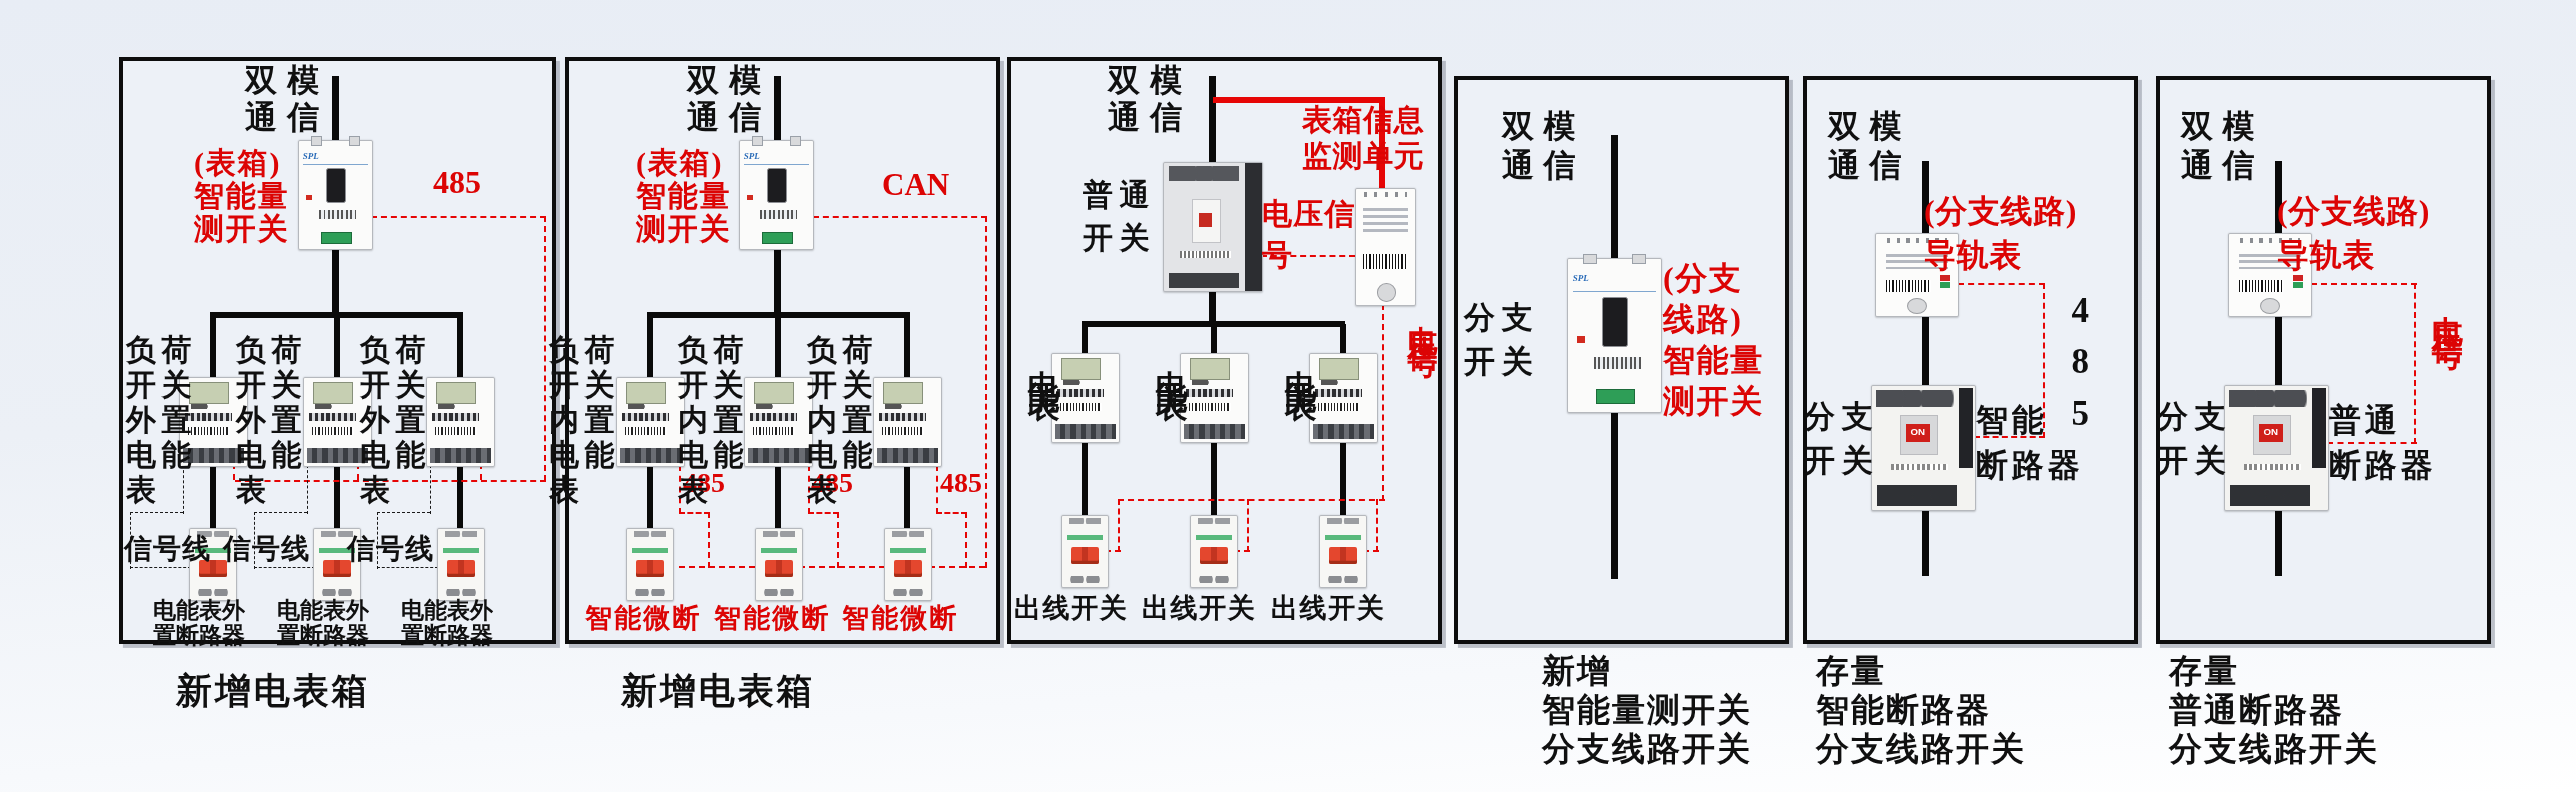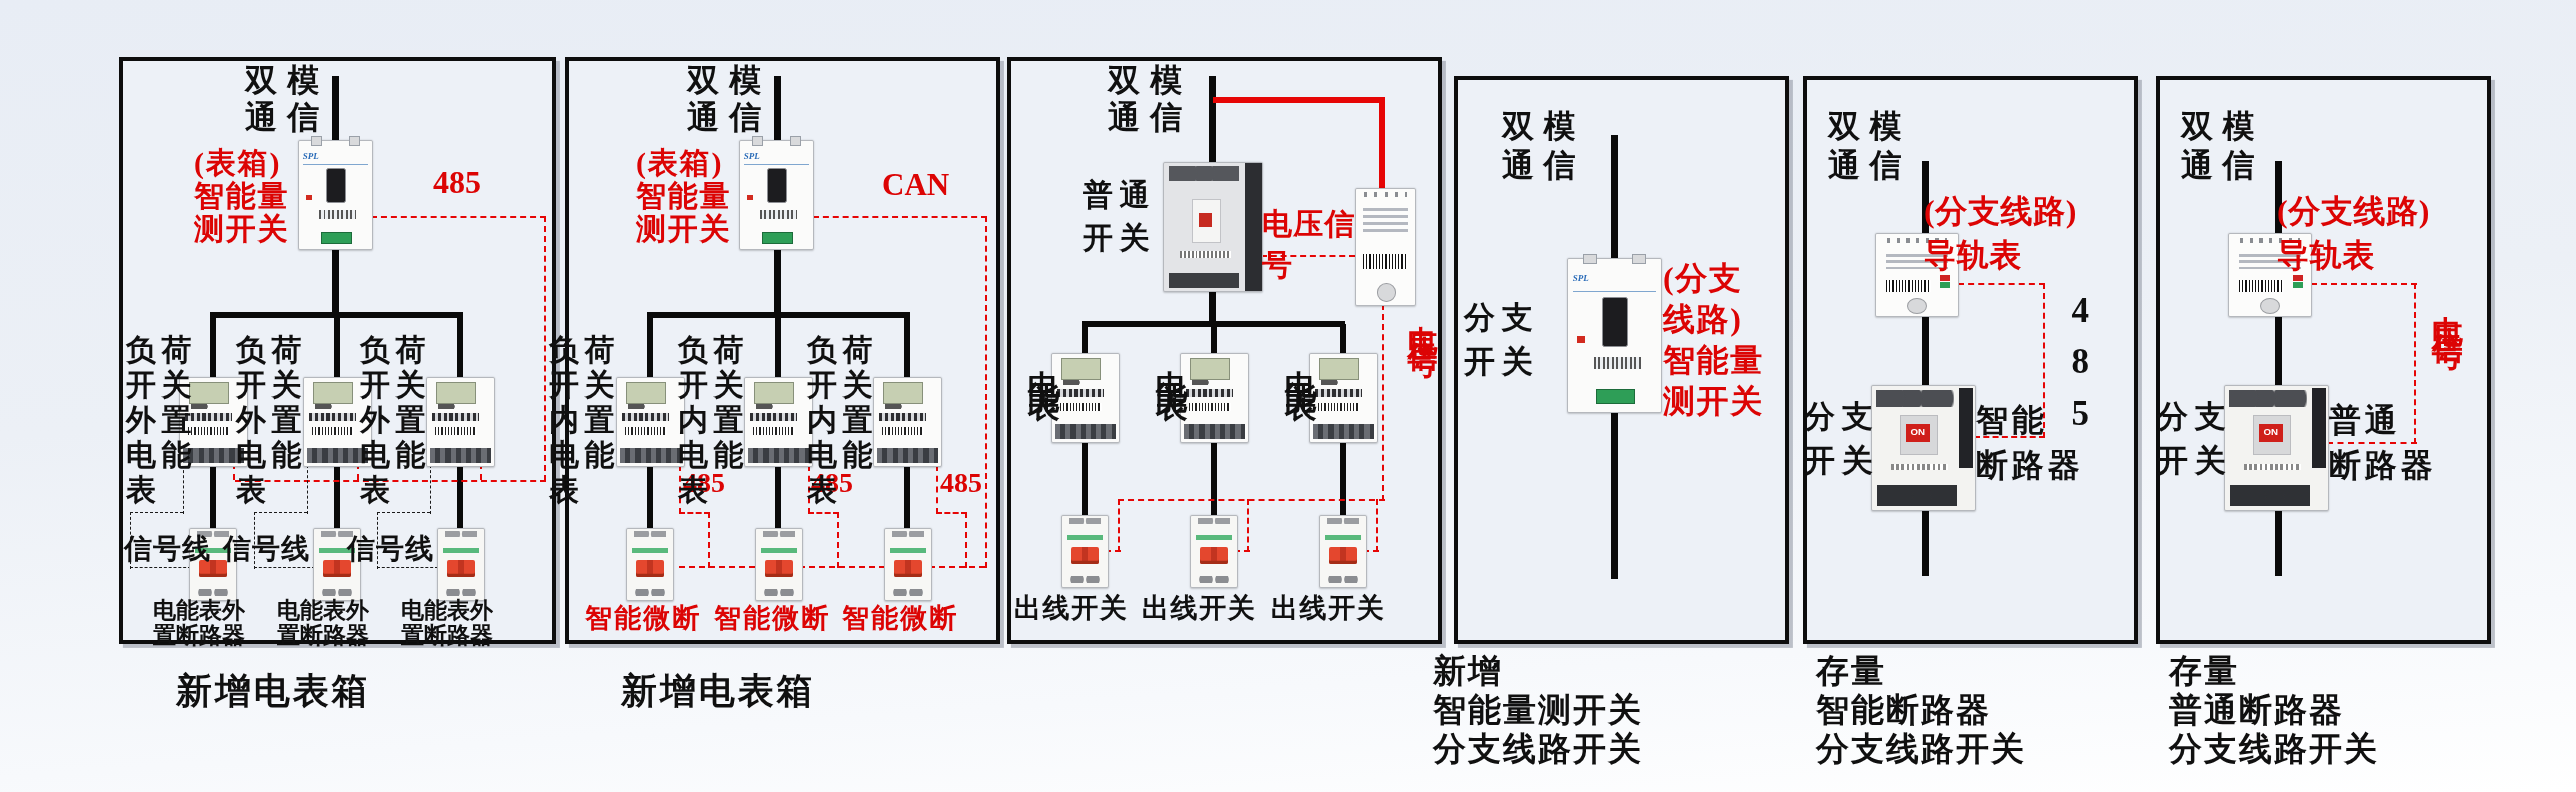--- a/index.html
+++ b/index.html
@@ -320,37 +320,39 @@
   </div>
   <div class="cn red" style="left:842px;top:601px;width:129px;font-size:27px;letter-spacing:.08em;">智能微断</div>
   <div class="cn caption" style="left:621px;top:668px;width:322px;font-size:36px;letter-spacing:.08em;">新增电表箱</div>
 
   <div class="box" style="left:1007px;top:57px;width:435px;height:587px;"></div>
   <div class="cn" style="left:1108px;top:62px;width:97px;font-size:32px;letter-spacing:.32em;line-height:37px;">双模
 通信</div>
   <div class="lv" style="left:1209px;top:76px;width:7px;height:248px;"></div>
   <div class="rsh" style="left:1213px;top:97px;width:171px;height:5.8px;"></div>
   <div class="rsv" style="left:1379px;top:97px;width:5.8px;height:91px;"></div>
+  <div class="cn red" style="left:1302px;top:102px;width:137px;font-size:30px;line-height:36px;letter-spacing:.02em;">表箱信息
+监测单元</div>
   <div class="dev monitor" style="left:1355px;top:188px;width:59px;height:116px;">
     <span class="dr"></span>
       <span class="tl"></span>
       <span class="bc"></span>
       <span class="sc"></span>
   </div>
   <div class="dev gray" style="left:1163px;top:162px;width:98px;height:128px;">
     <span class="col"></span>
       <span class="scrt"></span>
       <span class="tog"></span>
       <span class="on"></span>
       <span class="lbl"></span>
       <span class="scrb"></span>
   </div>
   <div class="cn" style="left:1083px;top:173px;width:77px;font-size:30px;line-height:43px;letter-spacing:.22em;">普通
 开关</div>
-  <div class="cn red" style="left:1262px;top:203px;width:103px;font-size:30px;line-height:41px;letter-spacing:.04em;">电压信
+  <div class="cn red" style="left:1262px;top:193px;width:103px;font-size:30px;line-height:41px;letter-spacing:.04em;">电压信
 号</div>
   <div class="rdh" style="left:1261px;top:255px;width:94px;"></div>
   <div class="rdv" style="left:1382px;top:304px;height:197px;"></div>
   <div class="rdh" style="left:1118px;top:499px;width:267px;"></div>
   <div class="cn red vert" style="left:1403px;top:301px;font-size:30px;letter-spacing:.28em;">电压信号</div>
   <div class="lh" style="left:1082px;top:321px;width:263px;height:5.8px;"></div>
   <div class="lv" style="left:1082px;top:324px;width:5.8px;height:194px;"></div>
   <div class="lv" style="left:1211px;top:324px;width:5.8px;height:194px;"></div>
   <div class="lv" style="left:1340px;top:324px;width:5.8px;height:194px;"></div>
 
@@ -421,21 +423,21 @@
     <span class="hr"></span>
     <span class="toggle"></span>
     <span class="rdot"></span>
     <span class="ticks"></span>
     <span class="term"></span>
   </div>
   <div class="cn red" style="left:1663px;top:258px;width:126px;font-size:32px;line-height:41px;letter-spacing:.05em;">(分支
 线路)
 智能量
 测开关</div>
-  <div class="cn caption" style="left:1433px;top:652px;width:309px;font-size:33px;line-height:39px;letter-spacing:.06em;">新增
+  <div class="cn caption" style="left:1542px;top:652px;width:309px;font-size:33px;line-height:39px;letter-spacing:.06em;">新增
 智能量测开关
 分支线路开关</div>
 
   <div class="box" style="left:1803px;top:76px;width:335px;height:568px;"></div>
   <div class="cn" style="left:1828px;top:107px;width:90px;font-size:32px;letter-spacing:.3em;line-height:39px;">双模
 通信</div>
   <div class="lv" style="left:1922px;top:161px;width:7px;height:415px;"></div>
   <div class="dev rail" style="left:1875px;top:233px;width:82px;height:82px;">
     <span class="dr"></span>
       <span class="tl"></span>

